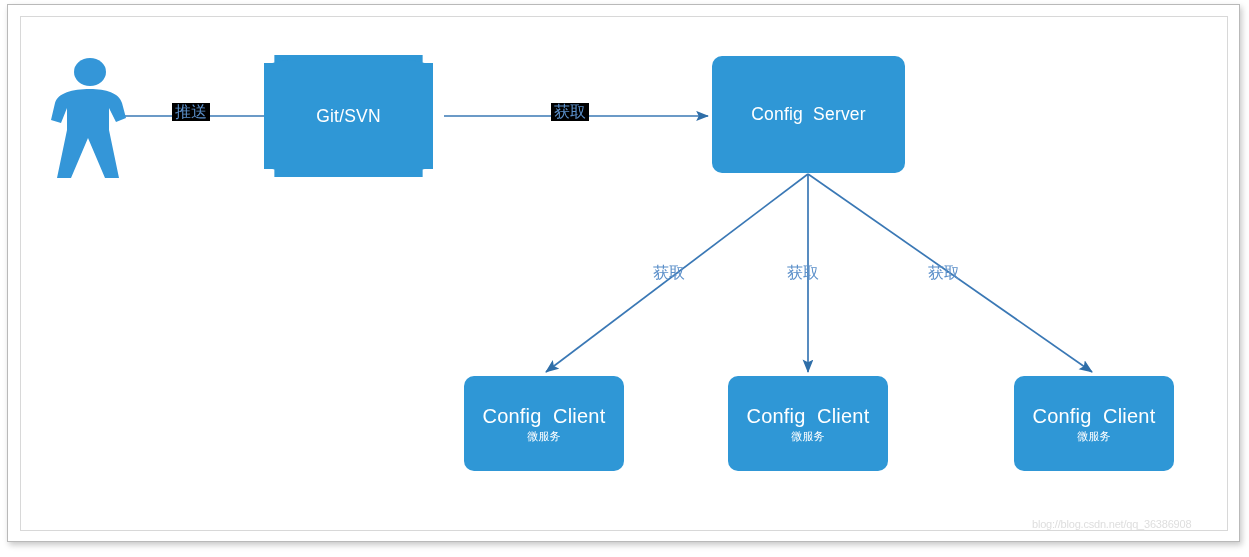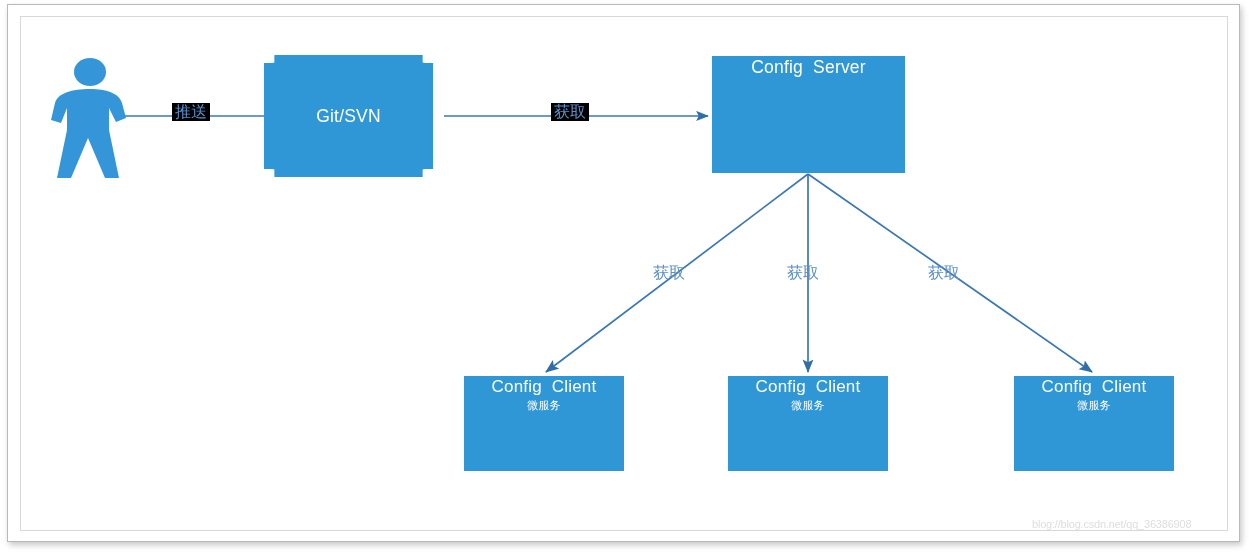--- a/index.html
+++ b/index.html
@@ -37,27 +37,29 @@
     width:1249px;height:557px;
     pointer-events:none;
   }
   
   .node{
     position:absolute;
     box-sizing:border-box;
     display:flex;
     flex-direction:column;
     align-items:center;
+    justify-content:center;
     color:#ffffff;
     text-align:center;
     line-height:1.30;
     letter-spacing:.2px;
+    border-radius:10px;
   }
   .node.rect{ background:#2f97d6; }
-  .node .l1{ font-size:17px; white-space:pre; }
+  .node .l1{ font-size:20px; white-space:pre; }
   .node .l2{ font-size:11px; white-space:pre; }
 
   #node-config-server{ left:712px;top:56px;width:193px;height:117px; }
   #node-config-server .l1{ font-size:17.5px; }
 
   #client-1{ left:464px;top:376px;width:160px;height:95px; }
   #client-2{ left:728px;top:376px;width:160px;height:95px; }
   #client-3{ left:1014px;top:376px;width:160px;height:95px; }
 
   

